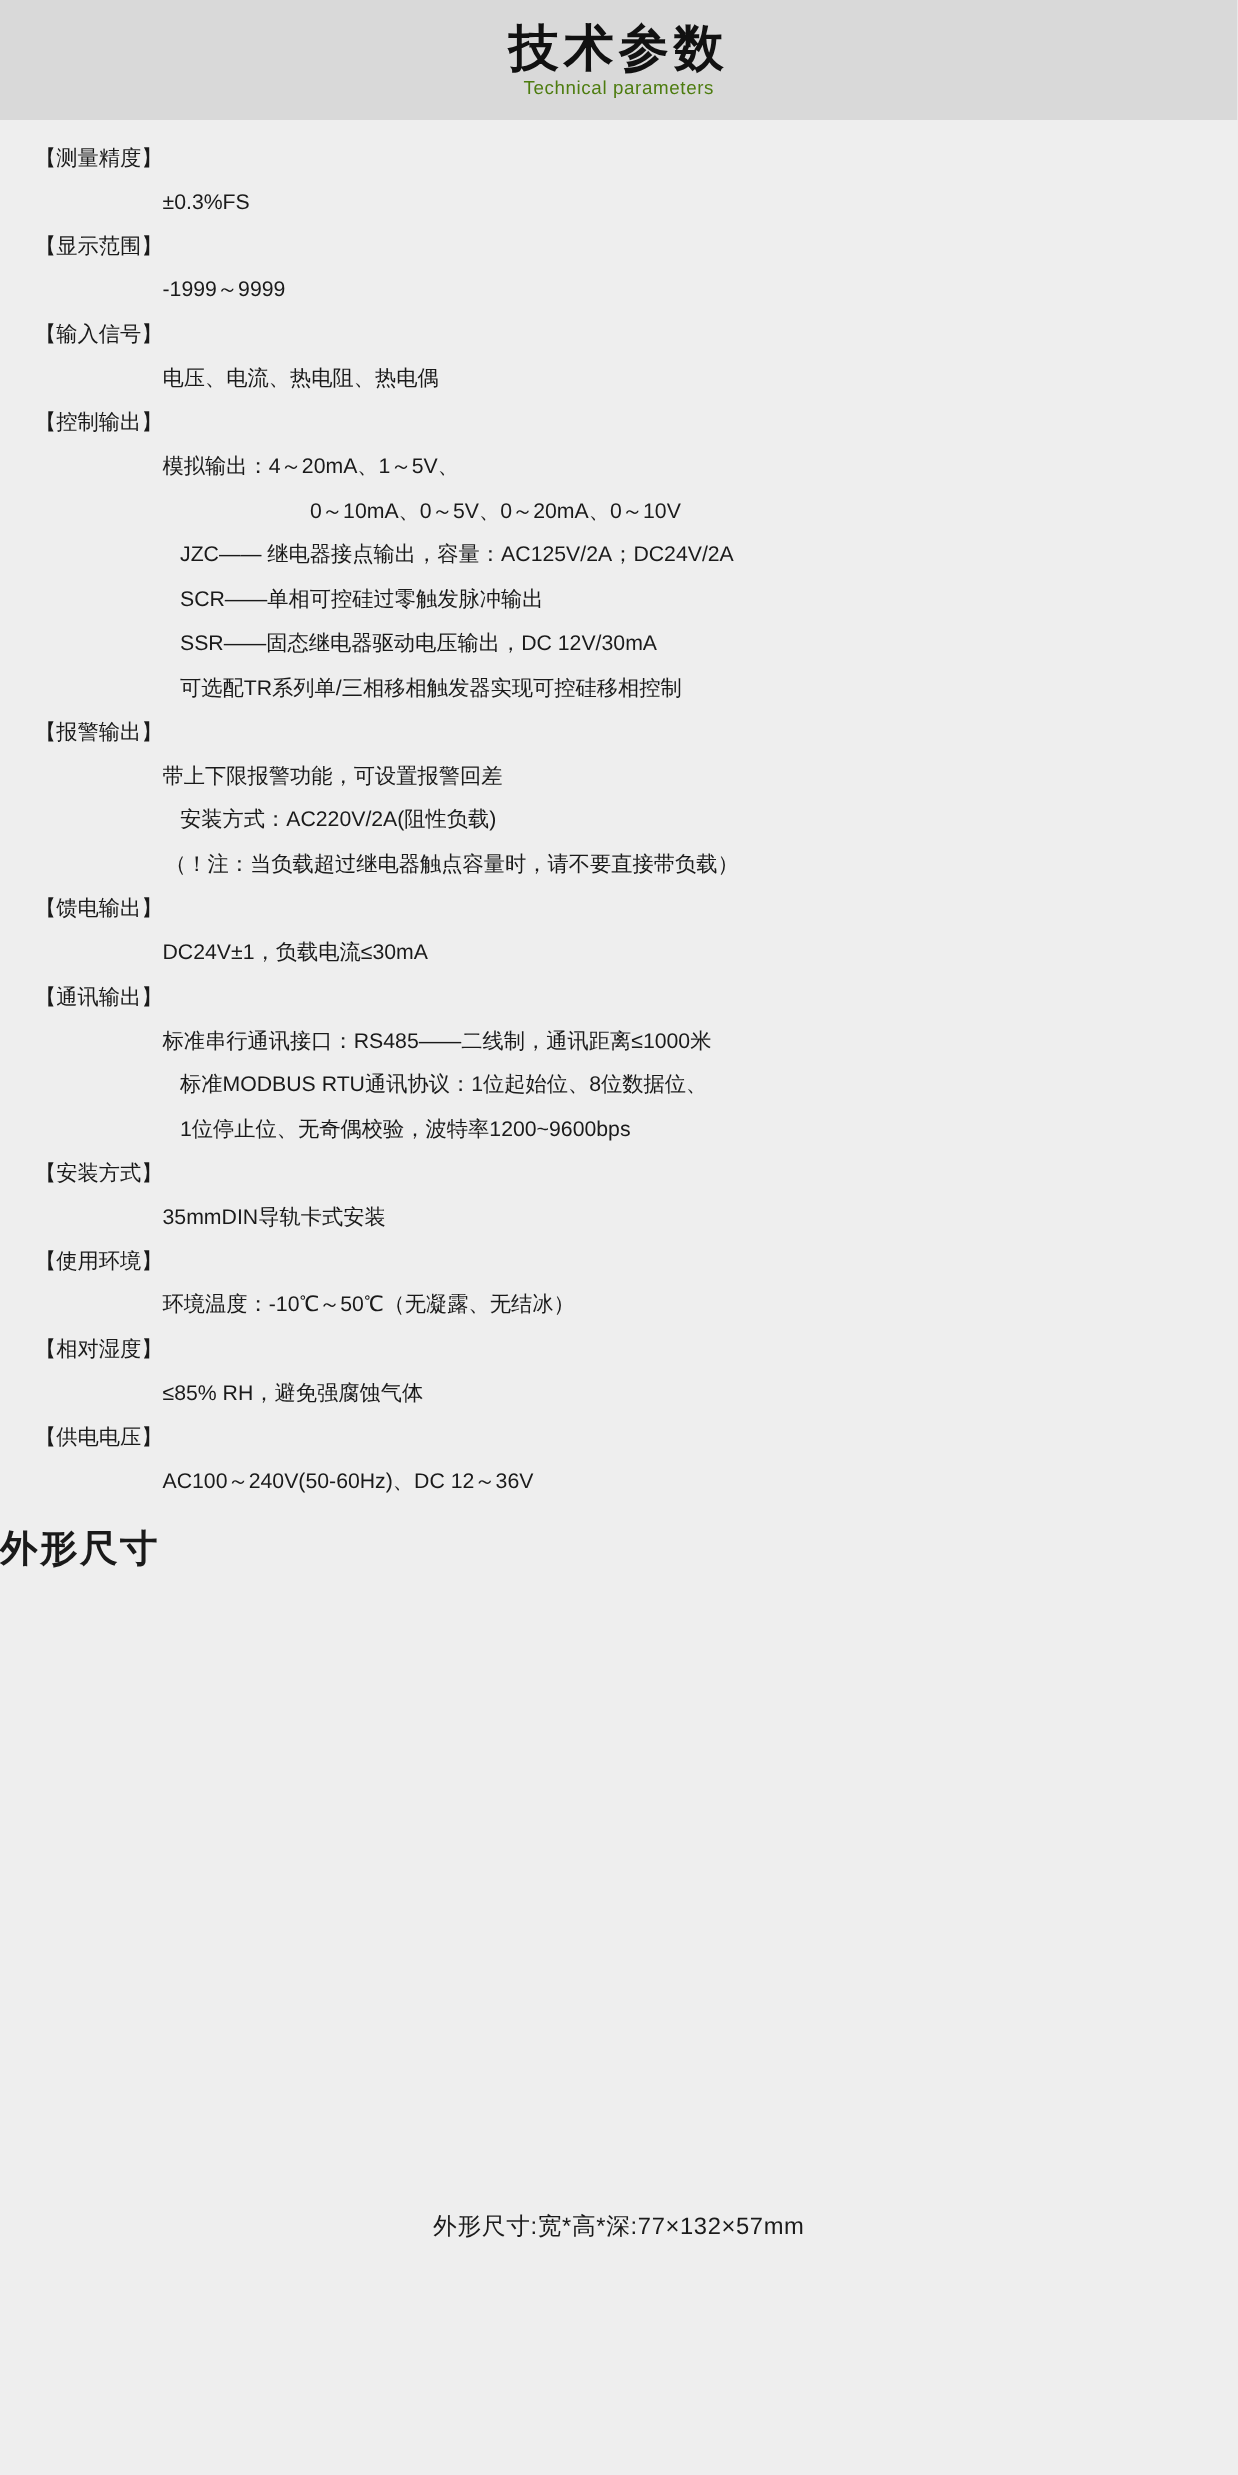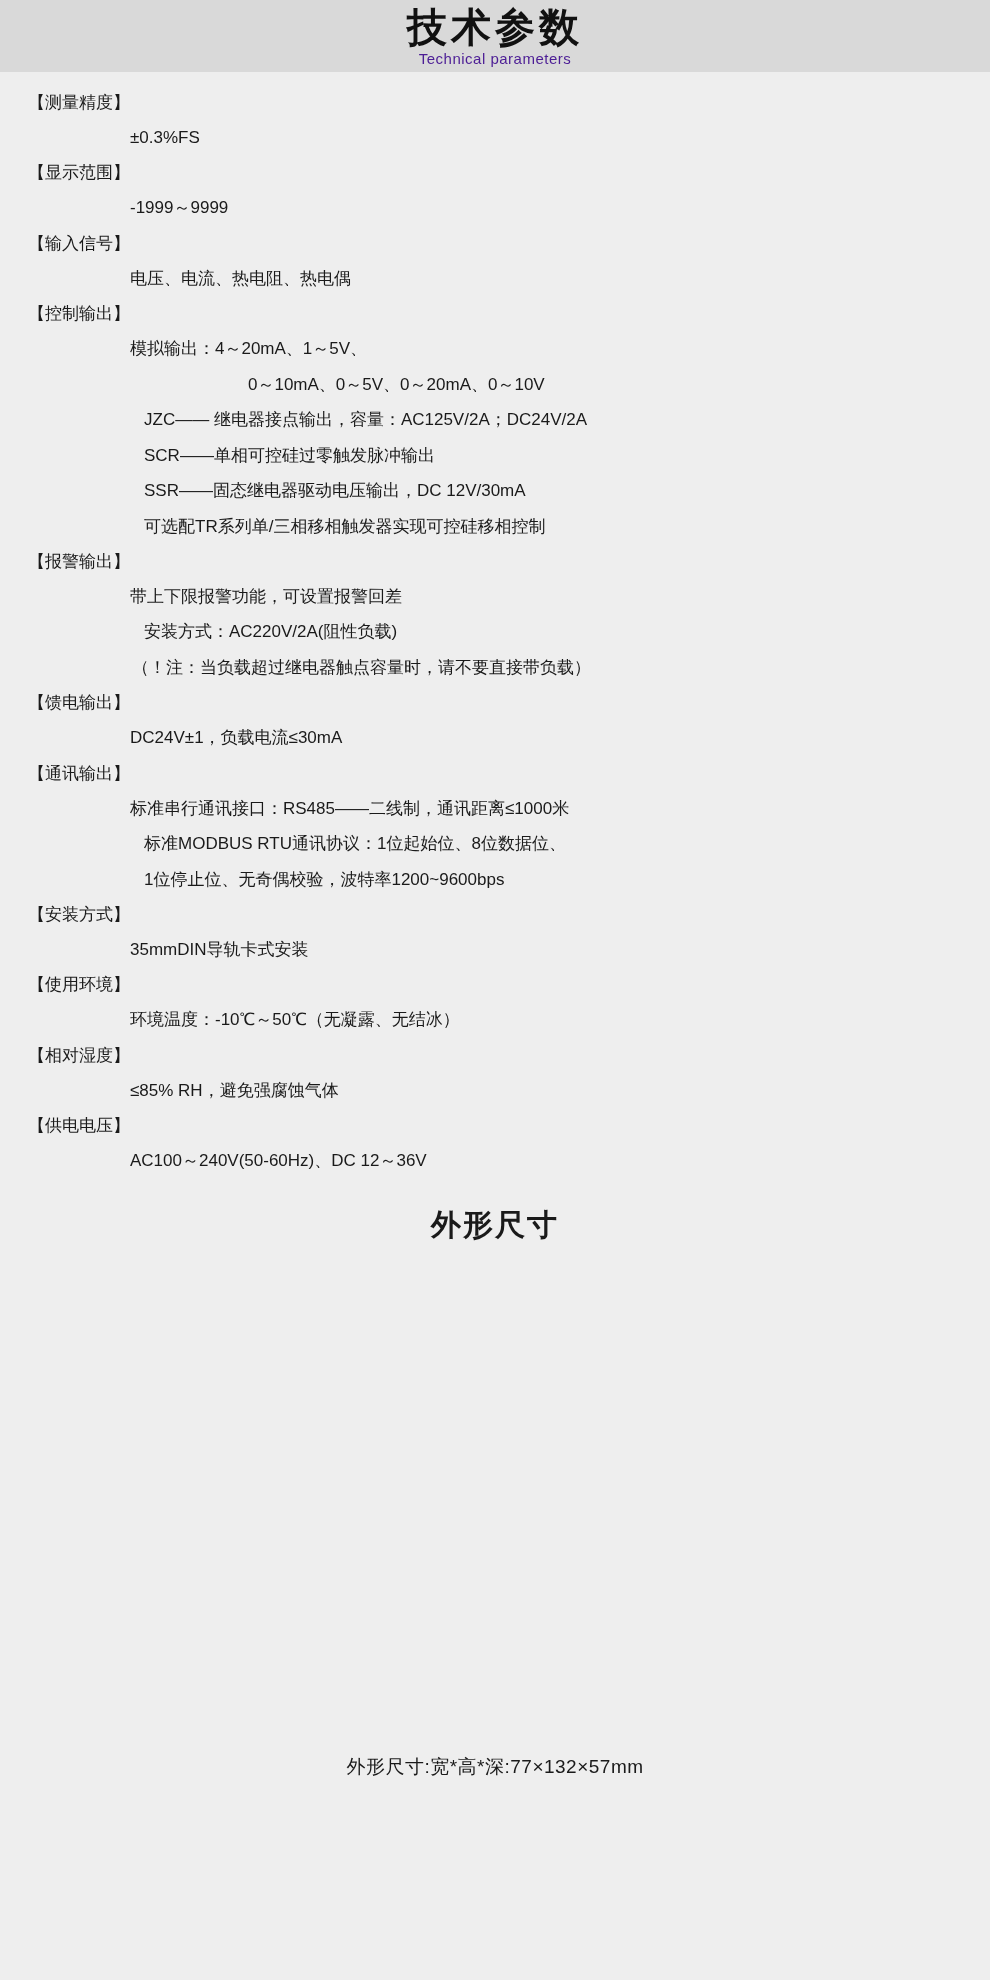--- a/index.html
+++ b/index.html
@@ -6,37 +6,37 @@
   html, body { margin: 0; padding: 0; }
   body {
     width: 990px;
     height: 1980px;
     background: #eeeeee;
     font-family: "Liberation Sans", sans-serif;
     color: #1a1a1a;
     overflow: hidden;
   }
   .header {
-    height: 72px;
+    height: 96px;
     background: #d9d9d9;
     display: flex;
     flex-direction: column;
     align-items: center;
     justify-content: center;
   }
   .header-title {
     font-size: 40px;
     font-weight: bold;
     letter-spacing: 4px;
     line-height: 1.05;
     color: #111;
   }
   .header-sub {
     font-size: 15px;
-    color: #4c1d95;
+    color: #4d7c0f;
     margin-top: 2px;
     letter-spacing: 0.5px;
   }
   .spec-list {
     padding: 20px 28px 0 28px;
   }
   .spec-row {
     display: flex;
     align-items: flex-start;
     font-size: 17px;
@@ -55,25 +55,25 @@
   .spec-value {
     margin-bottom: 13px;
     white-space: nowrap;
   }
   .spec-value:last-child { margin-bottom: 0; }
   .indent1 { padding-left: 118px; }
   .indent2 { padding-left: 14px; }
   .indent3 { padding-left: 2px; }
 
   .dim-title {
-    text-align: center;
+    text-align: left;
     font-size: 30px;
     font-weight: bold;
     letter-spacing: 2px;
-    margin-top: 32px;
+    margin-top: 22px;
     margin-bottom: 6px;
   }
   .drawing {
     position: relative;
     width: 990px;
     height: 500px;
   }
   .caption {
     text-align: center;
     font-size: 19px;

